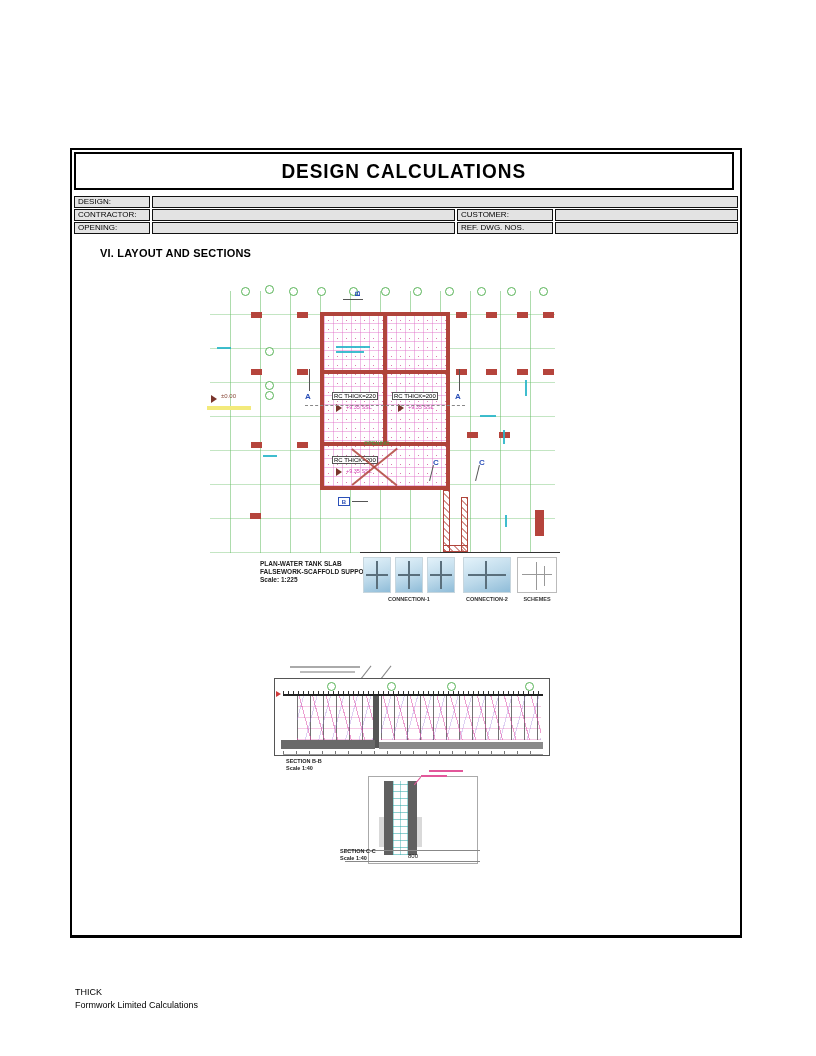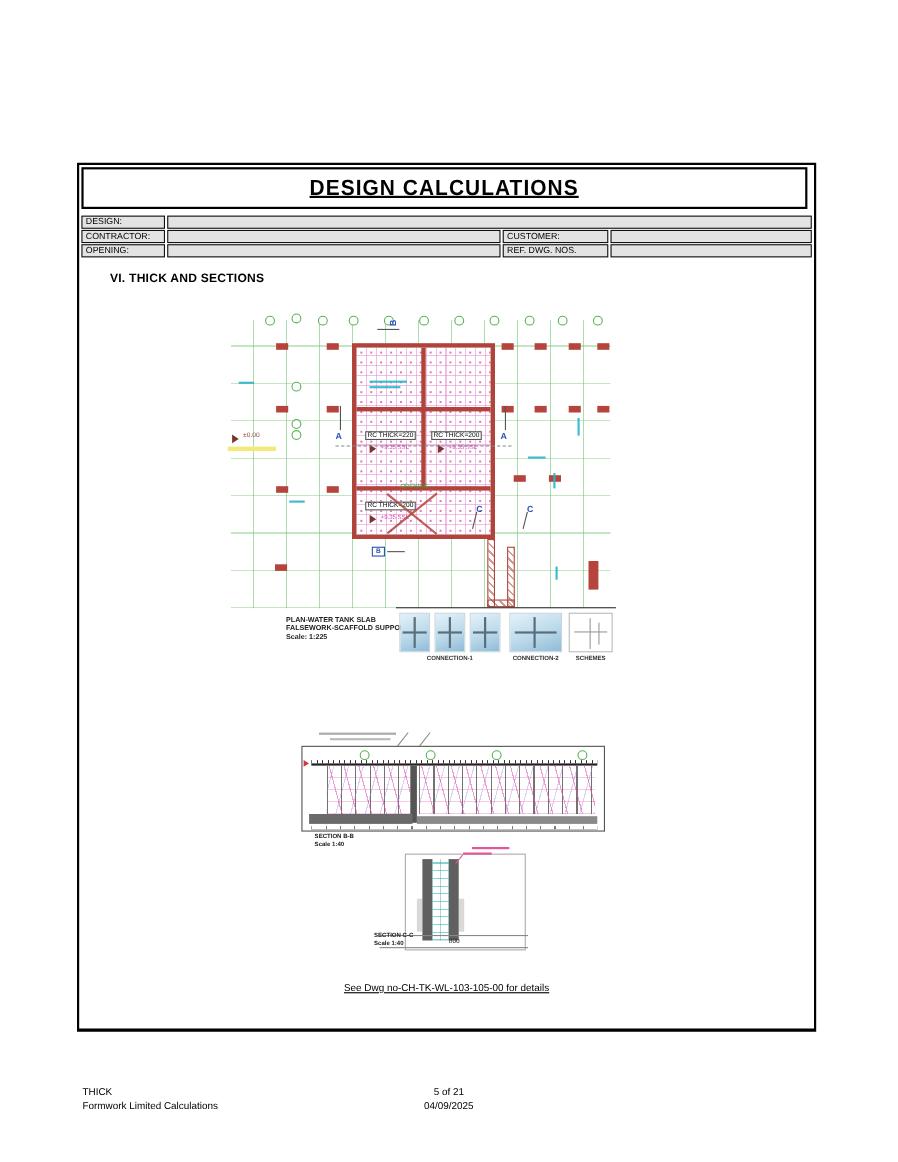--- a/index.html
+++ b/index.html
@@ -5,21 +5,21 @@
   * { margin:0; padding:0; box-sizing:border-box; }
   html,body { background:#fff; }
   .page { position:relative; width:816px; height:1056px; background:#fff;
           font-family:"Liberation Sans", sans-serif; color:#000; overflow:hidden; }
 
   
   .frame { position:absolute; left:70px; top:148px; width:672px; height:790px;
            border:2px solid #000; border-bottom-width:3px; background:#fff; }
 
   .titlebox { position:absolute; left:2px; top:2px; width:660px; height:38px;
-              border:2px solid #000; display:flex; align-items:center; justify-content:center;text-decoration:underline; }
+              border:2px solid #000; display:flex; align-items:center; justify-content:center; }
   .titletext { font-size:20px; font-weight:bold; letter-spacing:1px; transform:scaleX(.95); white-space:nowrap; }
 
   .cell { position:absolute; height:12px; background:#e3e3e3; border:1px solid #111;
           font-size:8px; line-height:10px; padding-left:3px; overflow:hidden; }
   .cell.lbl { font-weight:normal; }
 
   .heading { position:absolute; left:28px; top:97px; font-size:11px; font-weight:bold; letter-spacing:.2px; }
 
   
   .plan { position:absolute; left:133px; top:135px; width:355px; height:332px; background:#fff; }
@@ -124,21 +124,21 @@
     <div class="cell lbl" style="left:2px;top:59px;width:76px;">CONTRACTOR:</div>
     <div class="cell" style="left:80px;top:59px;width:303px;"></div>
     <div class="cell lbl" style="left:385px;top:59px;width:96px;">CUSTOMER:</div>
     <div class="cell" style="left:483px;top:59px;width:183px;"></div>
 
     <div class="cell lbl" style="left:2px;top:72px;width:76px;">OPENING:</div>
     <div class="cell" style="left:80px;top:72px;width:303px;"></div>
     <div class="cell lbl" style="left:385px;top:72px;width:96px;">REF. DWG. NOS.</div>
     <div class="cell" style="left:483px;top:72px;width:183px;"></div>
 
-    <div class="heading">VI. THICK AND SECTIONS</div>
+    <div class="heading">VI. LAYOUT AND SECTIONS</div>
 
     <div class="plan">
       <div class="vgrid"></div>
       <div class="hgrid"></div>
 
       <div class="bub" style="left:36px;top:2px;"></div>
       <div class="bub" style="left:60px;top:0px;"></div>
       <div class="bub" style="left:84px;top:2px;"></div>
       <div class="bub" style="left:112px;top:2px;"></div>
       <div class="bub" style="left:144px;top:2px;"></div>
@@ -295,24 +295,19 @@
       </div>
       <div class="cline" style="left:9px;top:80px;width:135px;"></div>
       <div class="cline" style="left:9px;top:91px;width:135px;"></div>
       <div class="cdim" style="left:62px;top:83px;width:30px;">800</div>
       <div class="seccap" style="left:4px;top:78px;">
         <div>SECTION C-C</div>
         <div>Scale 1:40</div>
       </div>
     </div>
 
-    <div class="note">See Dwg no-CH-TK-WL-103-105-00 for details</div>
   </div>
 
   <div class="footL">
     <div>THICK</div>
     <div>Formwork Limited Calculations</div>
   </div>
-  <div class="footC">
-    <div>5 of 21</div>
-    <div>04/09/2025</div>
-  </div>
 </div>
 
 </body></html>

